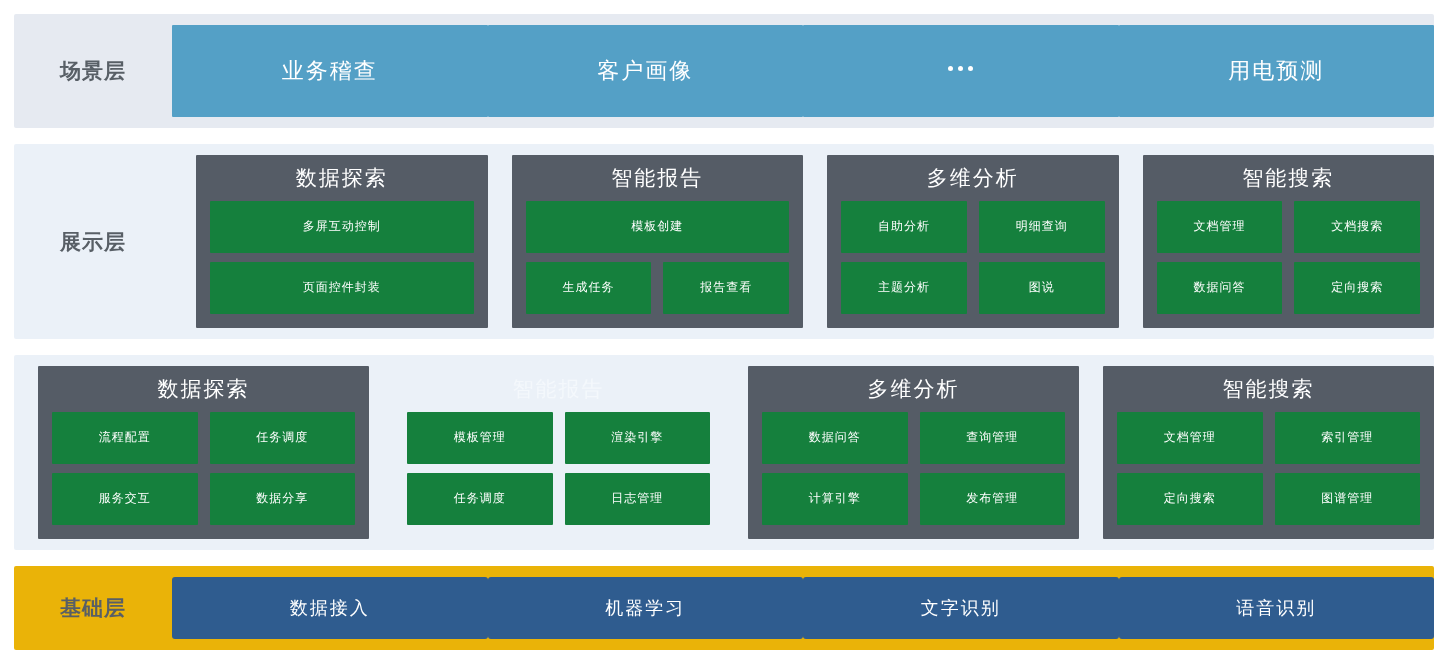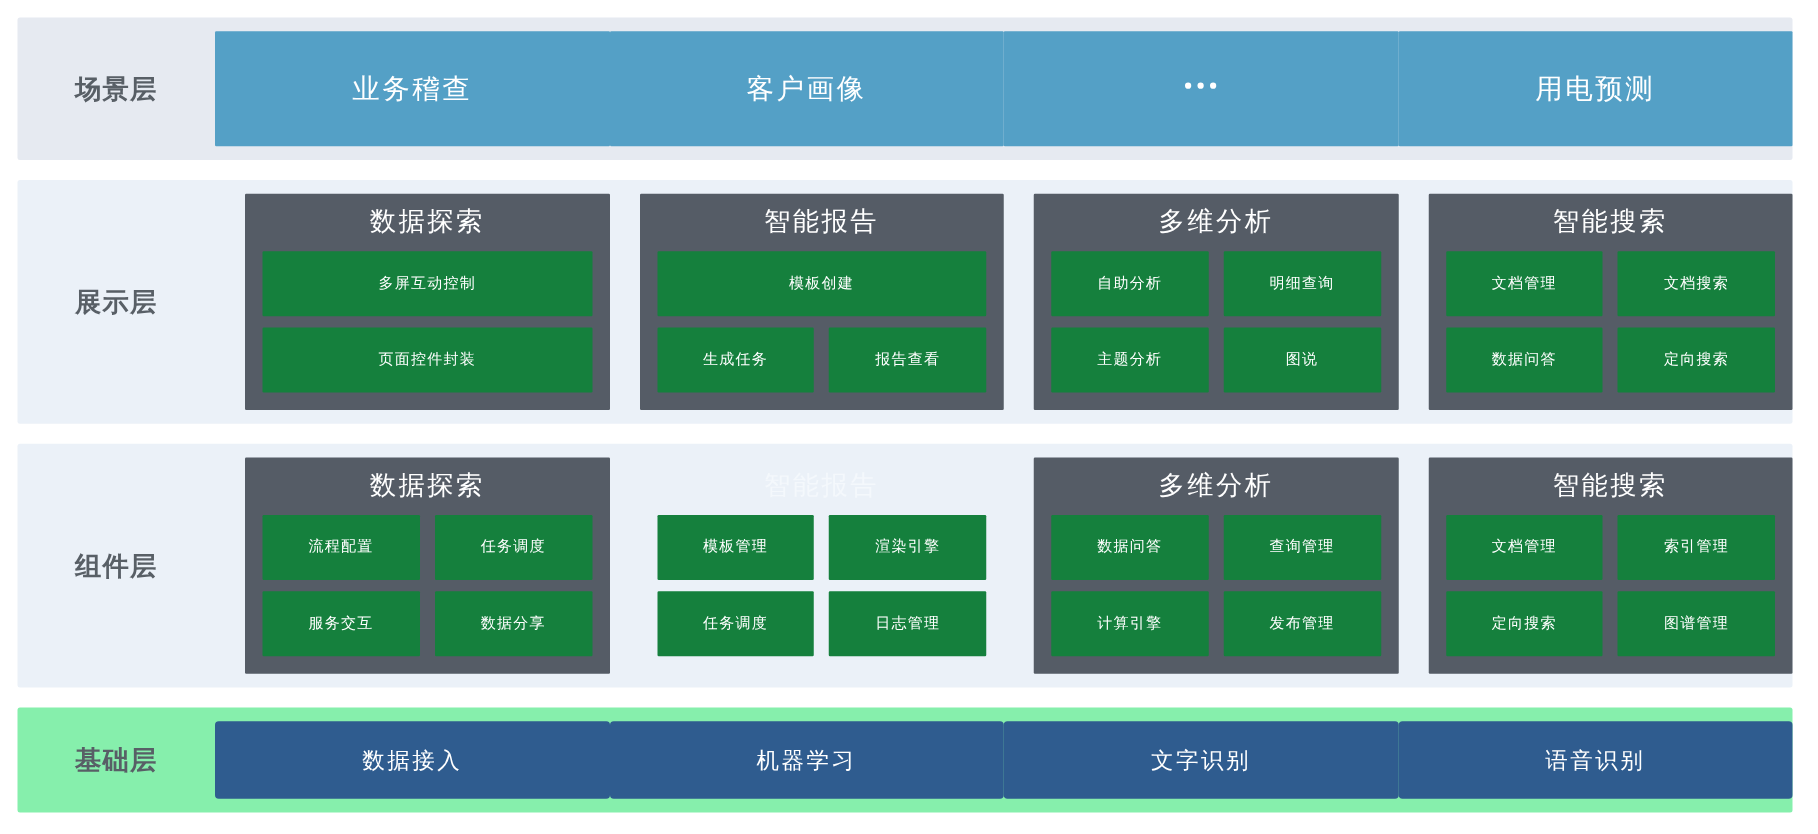--- a/index.html
+++ b/index.html
@@ -53,21 +53,21 @@
   }
   .layer-body > * {
     flex: 1 1 0;
     min-width: 0;
   }
 
   
   .layer.scene    { background: #e6eaf1; height: 114px; }
   .layer.present  { background: #ebf1f8; height: 195px; }
   .layer.compnt   { background: #ebf1f8; height: 195px; }
-  .layer.base     { background: #86efac; height: 84px; }
+  .layer.base     { background: #eab308; height: 84px; }
 
   .layer.present .layer-body,
   .layer.compnt  .layer-body { padding: 11px 0; }
 
   
   .scene-cell {
     background: #54a0c6;
     display: flex;
     align-items: center;
     justify-content: center;
@@ -228,21 +228,20 @@
             <div class="chip">数据问答</div>
             <div class="chip">定向搜索</div>
           </div>
         </div>
       </div>
 
     </div>
   </div>
 
   <div class="layer compnt">
-    <div class="layer-label">组件层</div>
     <div class="layer-body">
 
       <div class="panel">
         <div class="panel-title">数据探索</div>
         <div class="chips">
           <div class="chip-row">
             <div class="chip">流程配置</div>
             <div class="chip">任务调度</div>
           </div>
           <div class="chip-row">

